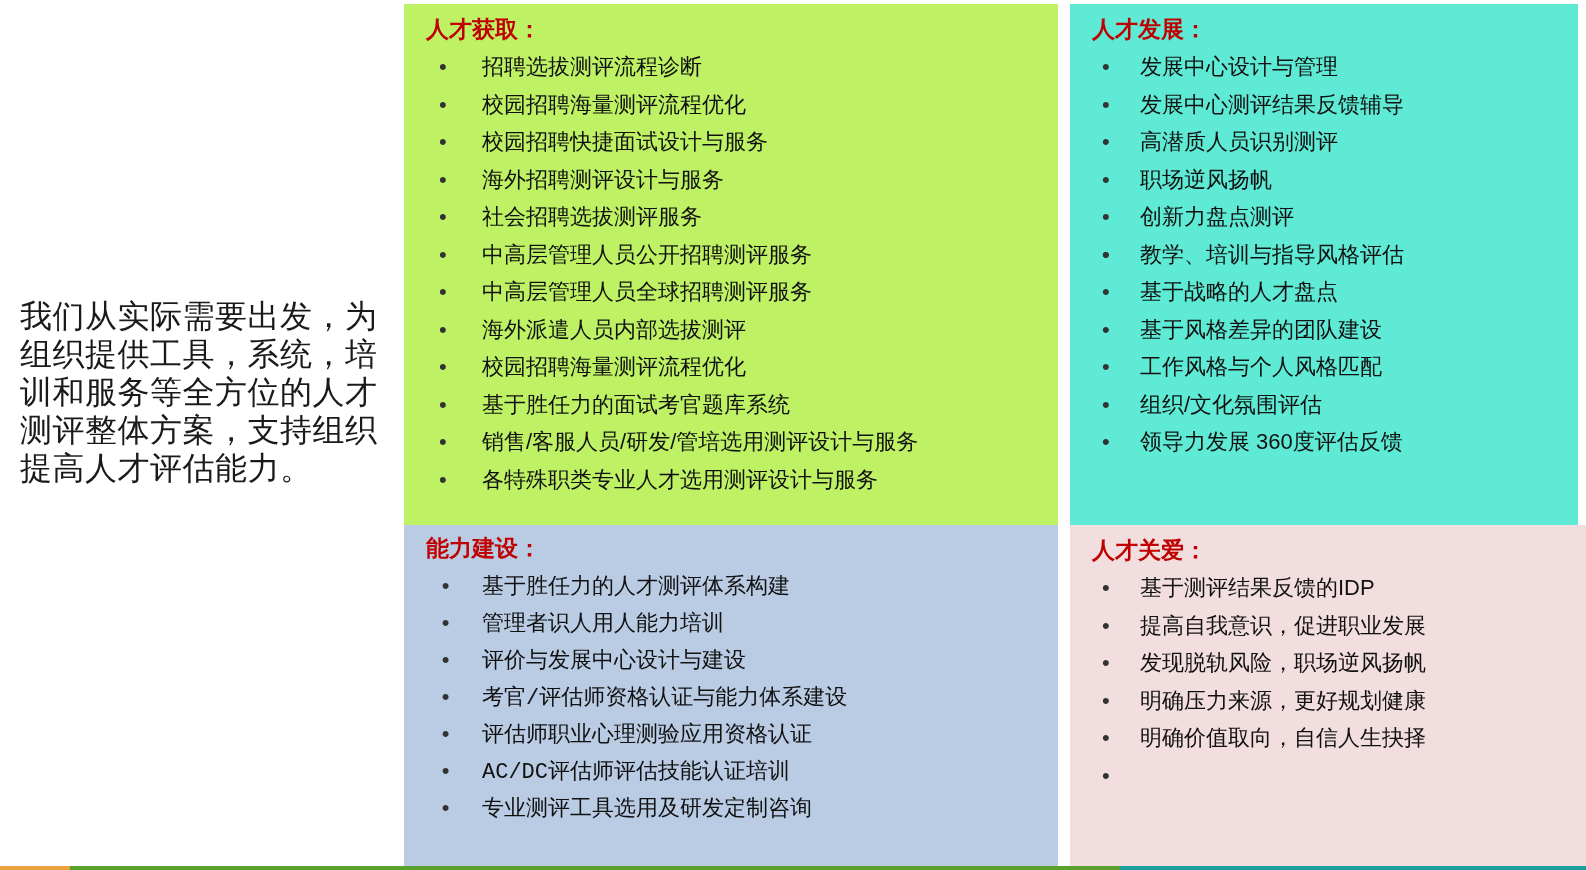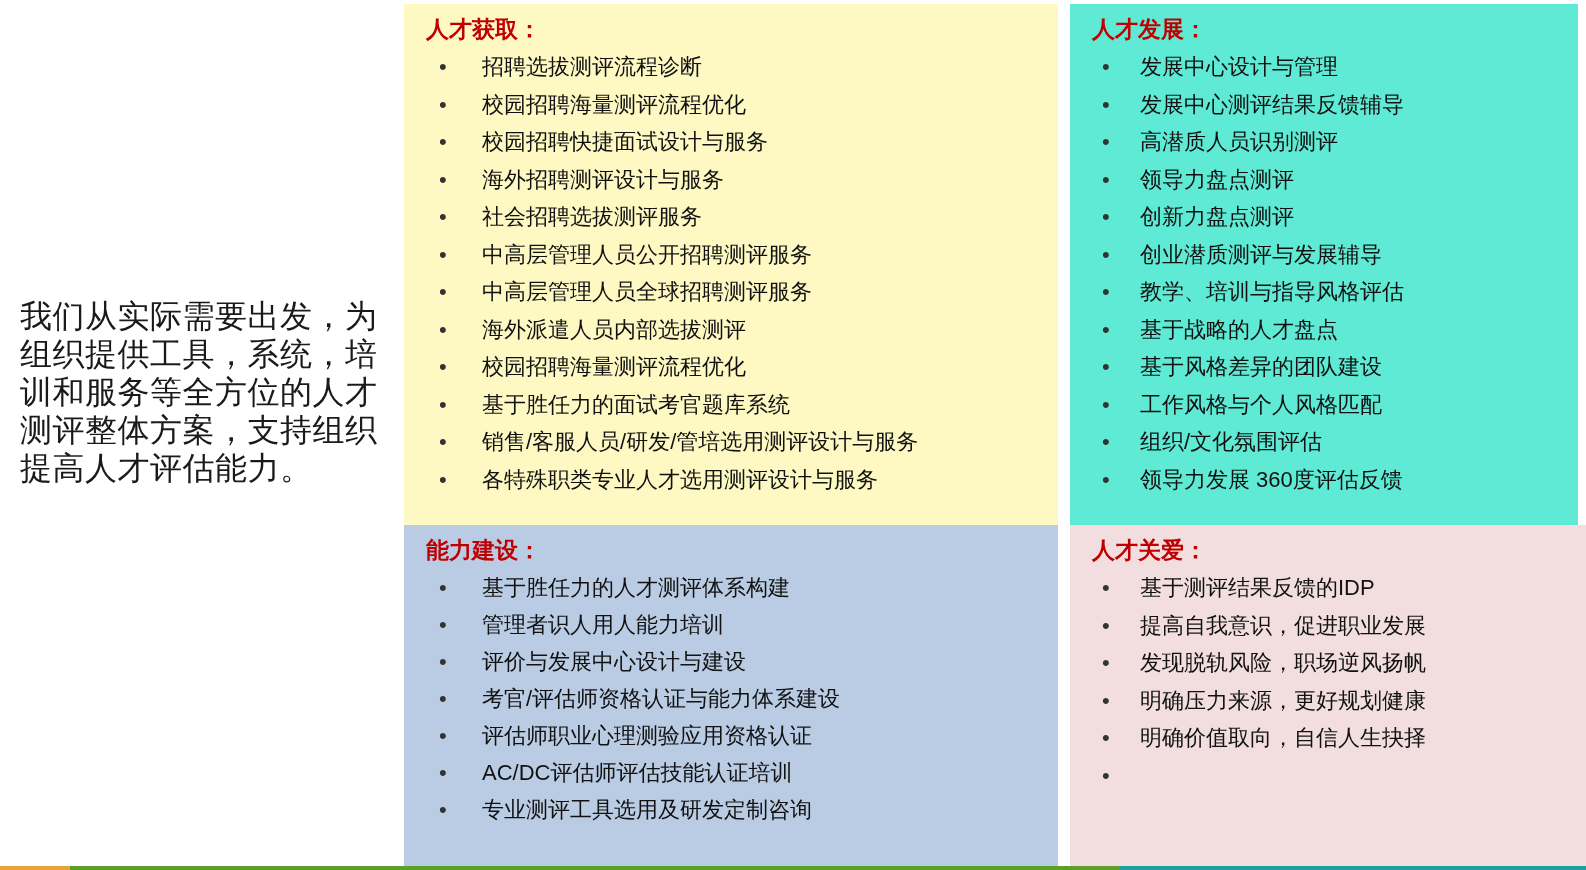--- a/index.html
+++ b/index.html
@@ -66,29 +66,30 @@
     line-height: 37.5px;
     color: #333333;
   }
 
   
   #panel-acquisition {
     left: 404px;
     top: 4px;
     width: 654px;
     height: 521px;
-    background: #fef9c3;
+    background: #bef264;
   }
   
   #panel-capability {
     left: 404px;
     top: 525px;
     width: 654px;
     height: 341px;
     background: #b9cce4;
+    font-family: Liberation Mono, monospace;
   }
   #panel-capability ul.items li { line-height: 37px; }
 
   
   #panel-development {
     left: 1070px;
     top: 4px;
     width: 508px;
     height: 521px;
     background: #5eead4;
@@ -162,23 +163,23 @@
       <li><span class="bullet">•</span><span>专业测评工具选用及研发定制咨询</span></li>
     </ul>
   </div>
 
   <div class="panel" id="panel-development">
     <div class="panel-title">人才发展：</div>
     <ul class="items">
       <li><span class="bullet">•</span><span>发展中心设计与管理</span></li>
       <li><span class="bullet">•</span><span>发展中心测评结果反馈辅导</span></li>
       <li><span class="bullet">•</span><span>高潜质人员识别测评</span></li>
-      <li><span class="bullet">•</span><span>领导力盘点测评</span></li>
+      <li><span class="bullet">•</span><span>职场逆风扬帆</span></li>
       <li><span class="bullet">•</span><span>创新力盘点测评</span></li>
-      <li><span class="bullet">•</span><span>创业潜质测评与发展辅导</span></li>
+      <li><span class="bullet">•</span></li>
       <li><span class="bullet">•</span><span>教学、培训与指导风格评估</span></li>
       <li><span class="bullet">•</span><span>基于战略的人才盘点</span></li>
       <li><span class="bullet">•</span><span>基于风格差异的团队建设</span></li>
       <li><span class="bullet">•</span><span>工作风格与个人风格匹配</span></li>
       <li><span class="bullet">•</span><span>组织/文化氛围评估</span></li>
       <li><span class="bullet">•</span><span>领导力发展 360度评估反馈</span></li>
     </ul>
   </div>
 
   <div class="panel" id="panel-care">

